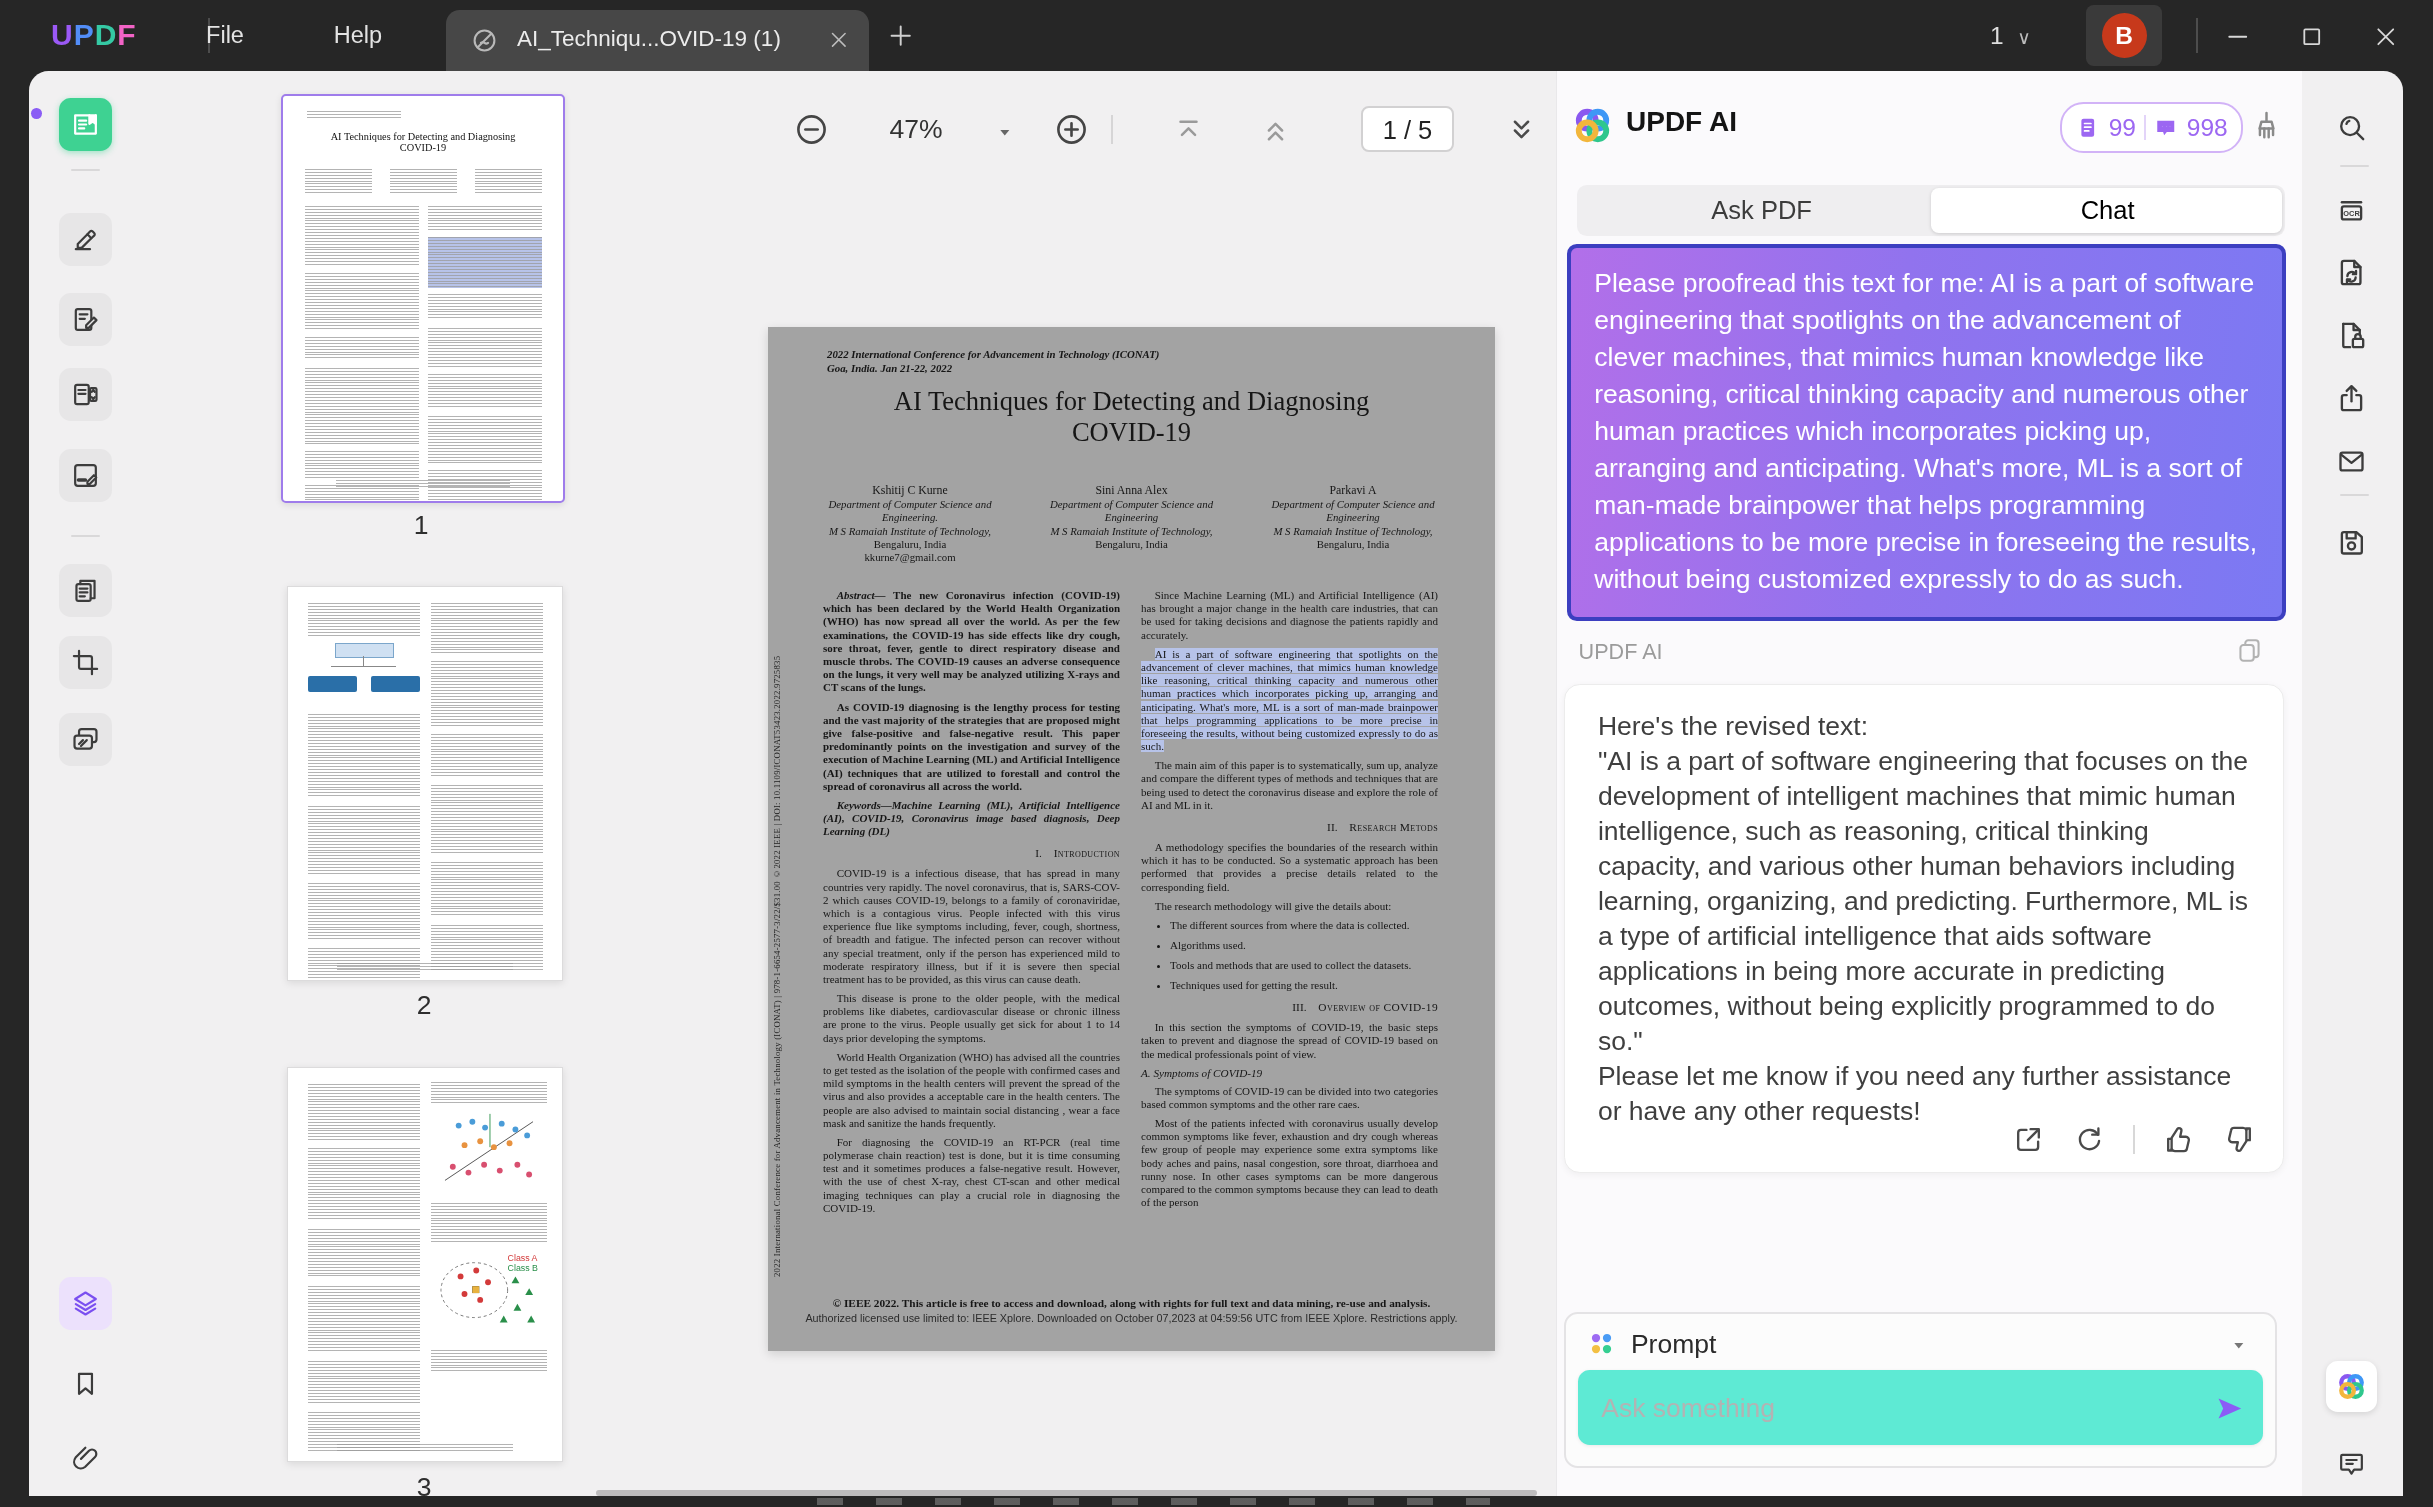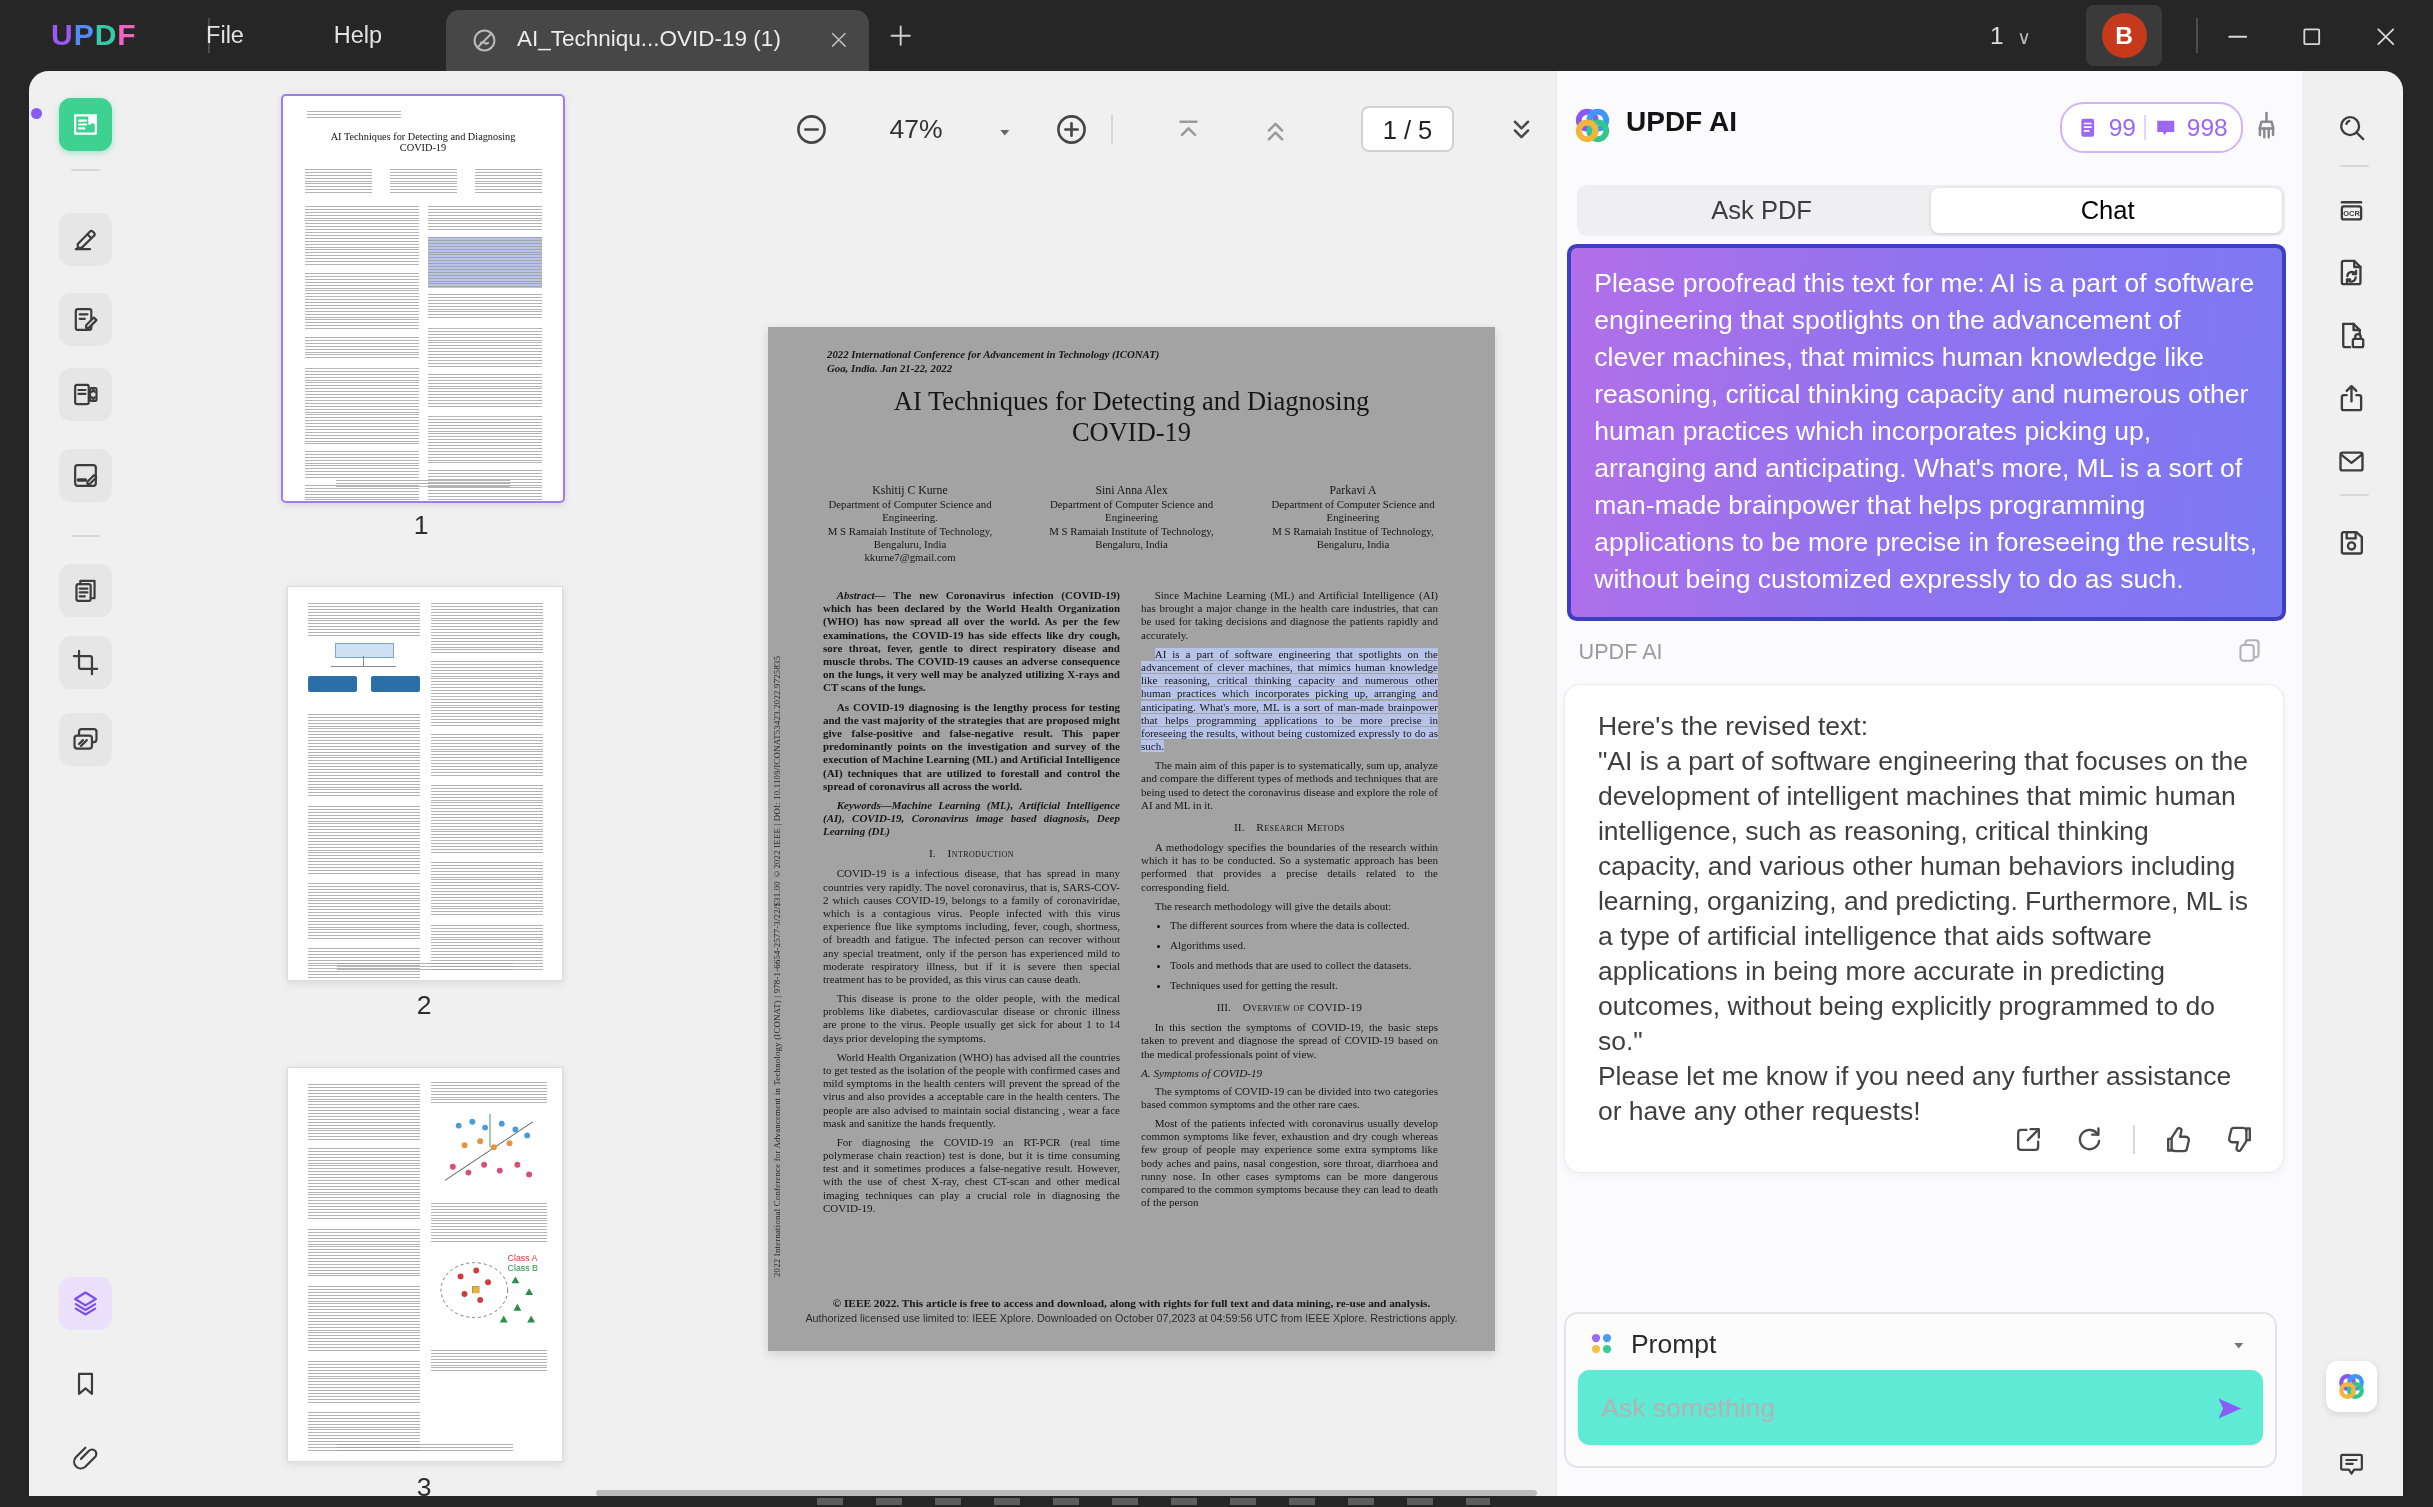--- a/index.html
+++ b/index.html
@@ -26,26 +26,26 @@
   .thumb-label{position:absolute;width:280px;text-align:center;font-size:26.5px;color:#2e2e2e;}
   
   .tool{color:#454545;}
   
   #pdf-page{position:absolute;left:739px;top:256px;width:727px;height:1024px;background:#a3a3a3;box-shadow:0 2.9px 9.8px rgba(0,0,0,.14);font-family:"Liberation Serif",serif;color:#161616;}
   .conf{position:absolute;left:59px;top:19.6px;font-size:10.8px;font-weight:bold;font-style:italic;line-height:14.7px;}
   .ptitle{position:absolute;left:0;top:59px;width:100%;text-align:center;font-size:26.5px;line-height:31px;}
   #authors{position:absolute;left:35px;top:157px;width:657px;display:flex;justify-content:space-between;}
   .author{width:214px;text-align:center;font-size:10.8px;line-height:13.2px;}
   .author .a-name{font-size:11.8px;margin-bottom:1px;}
-  .author .it{}
+  .author .it{font-style:italic;}
   .pcol{position:absolute;top:262px;width:297px;font-size:11px;line-height:13.2px;text-align:justify;}
   .pcol p{margin:0 0 5.9px;text-indent:13.7px;}
   .pcol p.bold{font-weight:bold;}
   .pcol p.kw{font-weight:bold;font-style:italic;}
-  .chead{text-align:center;margin:8.8px 0 6.9px;font-size:11.4px;}
+  .chead{text-align:right;margin:8.8px 0 6.9px;font-size:11.4px;}
   .chead .num{margin-right:11.8px;}
   .sc{font-variant:small-caps;letter-spacing:0.4px;}
   .subh{font-style:italic;margin:3.9px 0 4.9px;font-size:11.2px;}
   .pcol ul{margin:2px 0 5.9px;padding-left:29px;}
   .pcol li{margin-bottom:6.9px;}
   .sel-hl{background:#b7c3e9;}
   .sidetext{position:absolute;left:3.9px;top:225px;height:725px;writing-mode:vertical-rl;transform:rotate(180deg);font-size:8.8px;color:#222;letter-spacing:0.2px;white-space:nowrap;}
   .pfooter{position:absolute;left:0;bottom:27.4px;width:100%;text-align:center;}
   .pfooter .f1{font-size:11.3px;font-weight:bold;}
   .pfooter .f2{font-size:10.8px;font-family:"Liberation Sans",sans-serif;color:#2b2b2b;margin-top:2.9px;}

